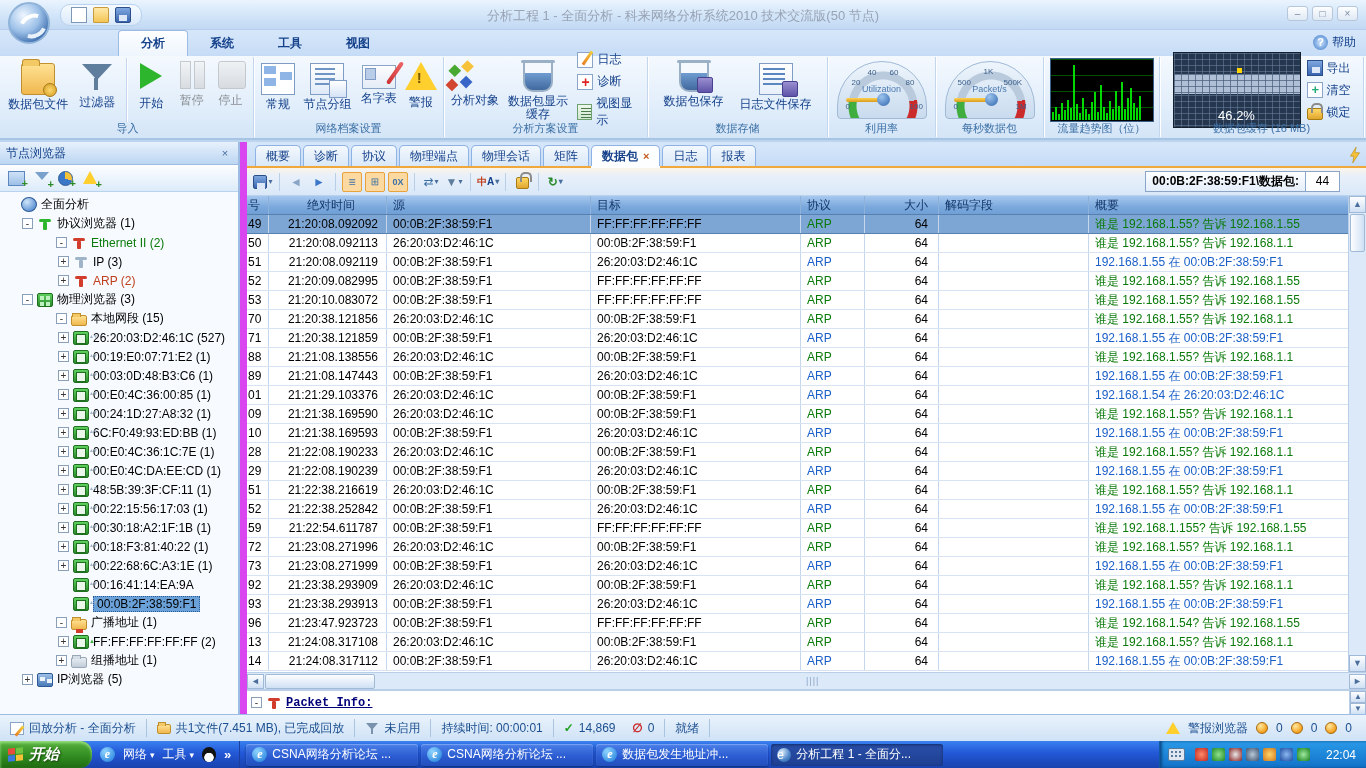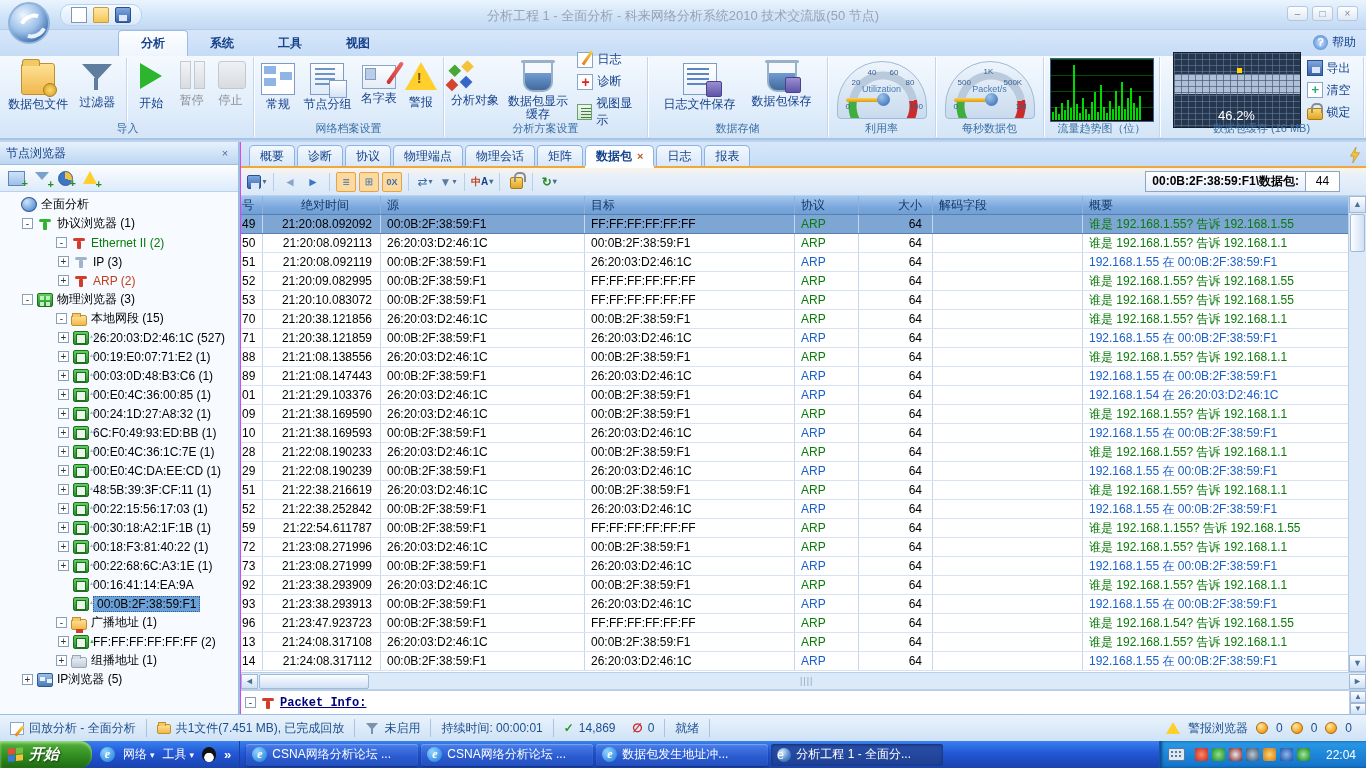--- a/index.html
+++ b/index.html
@@ -146,21 +146,21 @@
   .ic-nic::before,.ic-nicb::before{content:"";position:absolute;left:2px;top:2px;width:8px;height:8px;background:#eaf7ea;border:1px solid #1e6f1e}
   .ic-nic::after{content:"▲▼";position:absolute;left:15px;top:1px;font-size:5px;letter-spacing:-1px;color:#9fb4c8}
   .ic-nicb::after{content:"▲";position:absolute;left:15px;top:2px;font-size:6px;color:#3fae3f}
   .ic-ip{background:linear-gradient(#9dc0e8,#4a7ab8);border:1px solid #2c5a94;border-radius:2px}
   .ic-ip::after{content:"";position:absolute;left:2px;top:3px;width:5px;height:4px;background:#eaf3fc;box-shadow:7px 2px 0 #eaf3fc}
   .c-green{color:#0a7a0a}
   .c-red{color:#c0401e}
   .titem.sel .tlabel{background:#6ba1d9;border:1px dotted #2c5a94;color:#000;padding:0 3px}
 
   
-  .content{flex:1;display:flex;flex-direction:column;background:#d946ef;border-left:1px solid #d946ef}
+  .content{flex:1;display:flex;flex-direction:column;background:#d946ef;border-left:7px solid #d946ef}
   .vtabs{height:26px;background:linear-gradient(#d7e7fa,#c6dcf6);display:flex;align-items:flex-end;padding-left:8px;border-bottom:2px solid #f0a83c;position:relative}
   .vtab{padding:3px 10px 3px;margin-right:2px;color:#15428b;background:linear-gradient(#f3f8fd,#d9e8f8);border:1px solid #8db2e3;border-bottom:none;border-radius:5px 5px 0 0;display:flex;gap:5px;align-items:center;height:21px}
   .vtab.active{background:#fdfeff;font-weight:bold;box-shadow:0 2px 0 #fdfeff}
   .vtab .tclose{display:none;color:#c05a1e;font-weight:bold;font-size:11px}
   .vtab.active .tclose{display:inline}
   .bolt{position:absolute;right:4px;top:5px;width:14px;height:16px}
 
   .vtools{height:28px;background:linear-gradient(#fbf4e8,#e8f0fa 30%,#d9e8f8);border-bottom:1px solid #b9d2ee;display:flex;align-items:center;gap:3px;padding:0 6px;position:relative}
   .vti{height:20px;min-width:20px;display:flex;align-items:center;justify-content:center;color:#3a6fa5;border-radius:2px;font-size:12px}
   .vti.orange{background:#fcd9a0;border:1px solid #e8a33c}
@@ -342,27 +342,27 @@
           </div>
         <div class="smallbtn">
             <span class="si16 si-view"></span>
             <span>视图显示</span>
           </div>
       </div>
       <div class="rgcap">分析方案设置</div>
     </div>
 
     <div class="rgroup" style="width:180px">
+      <div class="bigbtn" style="width:74px">
+          <span class="ri ri-beaker floppy-badge"></span>
+          <span class="lbl">数据包保存</span>
+        </div>
       <div class="bigbtn" style="width:86px">
           <span class="ri ri-docsave floppy-badge"></span>
           <span class="lbl">日志文件保存</span>
-        </div>
-      <div class="bigbtn" style="width:74px">
-          <span class="ri ri-beaker floppy-badge"></span>
-          <span class="lbl">数据包保存</span>
         </div>
       <div class="rgcap">数据存储</div>
     </div>
 
     <div class="rgroup" style="width:108px">
       <div class="gaugewrap">
         <div class="gauge">
           <div class="garc"></div>
           <span class="gtick" style="left:8px;top:40px">0</span>
           <span class="gtick" style="left:14px;top:16px">20</span>

